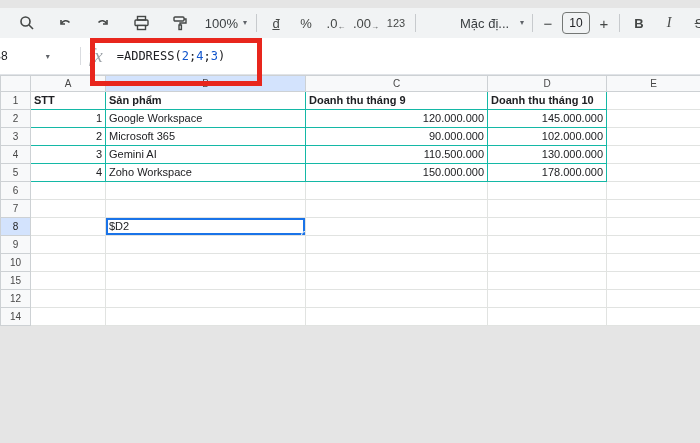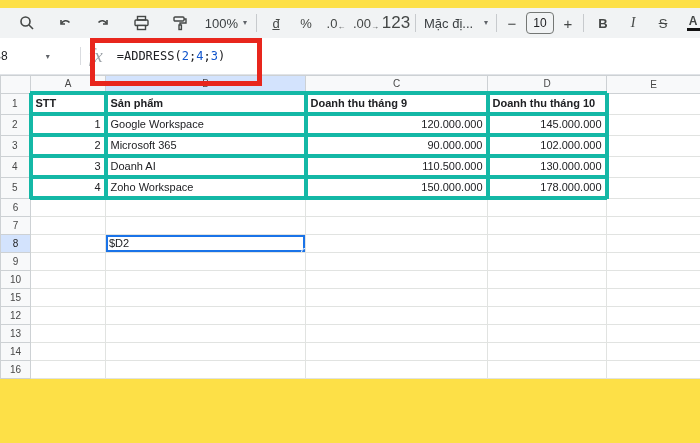--- a/index.html
+++ b/index.html
@@ -2,35 +2,35 @@
 <html style="--accent: #1a73e8; --selection-highlight: #d3e3fd; --annotation-red: #e8261d; --formula-number-blue: #1155cc;"><head>
 <meta charset="utf-8">
 <style>
   :root{
     --accent:#1a73e8; --hl:#d3e3fd; --red:#e8261d; --toolbar-bg:#f1f3f4;
     --hdr-bg:#f8f9fa; --grid-line:#e1e3e1; --icon:#444746;
   }
   *{box-sizing:border-box;margin:0;padding:0;}
   html,body{background:#fff;}
   body{font-family:"Liberation Sans",sans-serif;color:#202124;}
-  .screen{position:relative;width:700px;height:443px;background:#fde047;overflow:hidden;}
+  .screen{position:relative;width:700px;height:443px;background:#e5e5e5;overflow:hidden;}
 
   
   .toolbar{position:absolute;left:0;top:8px;width:700px;height:30px;background:var(--toolbar-bg);
     display:flex;align-items:center;padding-left:12px;gap:0;}
   .tb-item{display:flex;align-items:center;justify-content:center;min-width:30px;height:26px;
     color:var(--icon);font-size:13px;cursor:default;border-radius:4px;flex:0 0 auto;}
   .tb-item svg{display:block;}
   .tb-sep{width:1px;height:18px;background:#c7cacd;margin:0 4px;flex:0 0 auto;}
   .zoom-box{min-width:52px;gap:5px;font-size:13px;color:#3c4043;}
   .caret{font-size:8px;color:#5f6368;line-height:1;}
   .dec-wrap{position:relative;font-size:13px;font-weight:400;}
   .dec-arrow{font-size:8px;position:relative;top:3px;color:var(--icon);}
-  .num-123{font-size:17px;letter-spacing:0;}
-  .font-name{min-width:72px;gap:8px;font-size:13px;color:#3c4043;justify-content:space-between;padding:0 4px;}
+  .num-123{font-size:11px;letter-spacing:0;}
+  .font-name{min-width:72px;gap:8px;font-size:13px;color:#3c4043;justify-content:space-between;padding:0 4px;margin-left:36px;}
   .fs-btn{min-width:22px;font-size:15px;}
   .fs-box{min-width:28px;height:22px;border:1px solid #747775;border-radius:4px;font-size:12px;color:#202124;margin:0 3px;}
   .b-btn{font-weight:700;font-size:13px;}
   .i-btn{font-style:italic;font-family:"Liberation Serif",serif;font-size:14px;}
   .s-btn{text-decoration:line-through;font-size:13px;}
   .a-btn{flex-direction:column;line-height:1;font-size:12px;font-weight:600;gap:1px;}
   .a-bar{width:13px;height:3px;background:#111;}
   .currency{font-size:13px;text-decoration:underline;}
 
   
@@ -50,21 +50,21 @@
   table{border-collapse:collapse;table-layout:fixed;width:700px;}
   col.c-rh{width:30px;} col.c-a{width:75px;} col.c-b{width:200px;}
   col.c-c{width:182px;} col.c-d{width:119px;} col.c-e{width:94px;}
   td{border:1px solid var(--grid-line);font-size:11px;padding:0 3px;height:18px;line-height:17px;
      overflow:hidden;white-space:nowrap;background:#fff;position:relative;}
   tr.colhdr td{height:16px;line-height:15px;background:var(--hdr-bg);color:#474747;text-align:center;
      font-size:10px;border:1px solid #cdd1d4;}
   td.rowhdr{background:var(--hdr-bg);color:#474747;text-align:center;font-size:10px;border:1px solid #cdd1d4;}
   td.corner{background:#f1f3f4;border:1px solid #cdd1d4;}
   td.hl{background:var(--hl) !important;color:#1f1f1f;}
-  td.tb{border:4px solid #14b8a6;}
+  td.tb{border:1px solid #14b8a6;}
   td.bold{font-weight:700;}
   td.ar{text-align:right;}
   td.sel{box-shadow:inset 0 0 0 2px var(--accent);}
   .handle{position:absolute;right:-4px;bottom:-4px;width:8px;height:8px;border-radius:50%;
      background:var(--accent);border:1px solid #fff;z-index:5;}
 
   
   .red-box{position:absolute;left:90px;top:38px;width:172px;height:48px;
      border:5px solid var(--red);z-index:20;pointer-events:none;}
 </style>
@@ -201,21 +201,21 @@
             <td class="rowhdr">3</td>
             <td class="tb ar">2</td>
             <td class="tb">Microsoft 365</td>
             <td class="tb ar">90.000.000</td>
             <td class="tb ar">102.000.000</td>
             <td></td>
           </tr>
           <tr>
             <td class="rowhdr">4</td>
             <td class="tb ar">3</td>
-            <td class="tb">Doanh AI</td>
+            <td class="tb">Gemini AI</td>
             <td class="tb ar">110.500.000</td>
             <td class="tb ar">130.000.000</td>
             <td></td>
           </tr>
           <tr>
             <td class="rowhdr">5</td>
             <td class="tb ar">4</td>
             <td class="tb">Zoho Workspace</td>
             <td class="tb ar">150.000.000</td>
             <td class="tb ar">178.000.000</td>
@@ -271,37 +271,21 @@
           </tr>
           <tr>
             <td class="rowhdr">12</td>
             <td class="ar"></td>
             <td></td>
             <td class="ar"></td>
             <td class="ar"></td>
             <td></td>
           </tr>
           <tr>
-            <td class="rowhdr">13</td>
-            <td class="ar"></td>
-            <td></td>
-            <td class="ar"></td>
-            <td class="ar"></td>
-            <td></td>
-          </tr>
-          <tr>
             <td class="rowhdr">14</td>
-            <td class="ar"></td>
-            <td></td>
-            <td class="ar"></td>
-            <td class="ar"></td>
-            <td></td>
-          </tr>
-          <tr>
-            <td class="rowhdr">16</td>
             <td class="ar"></td>
             <td></td>
             <td class="ar"></td>
             <td class="ar"></td>
             <td></td>
           </tr>
         </tbody>
     </table>
   </div>
 

